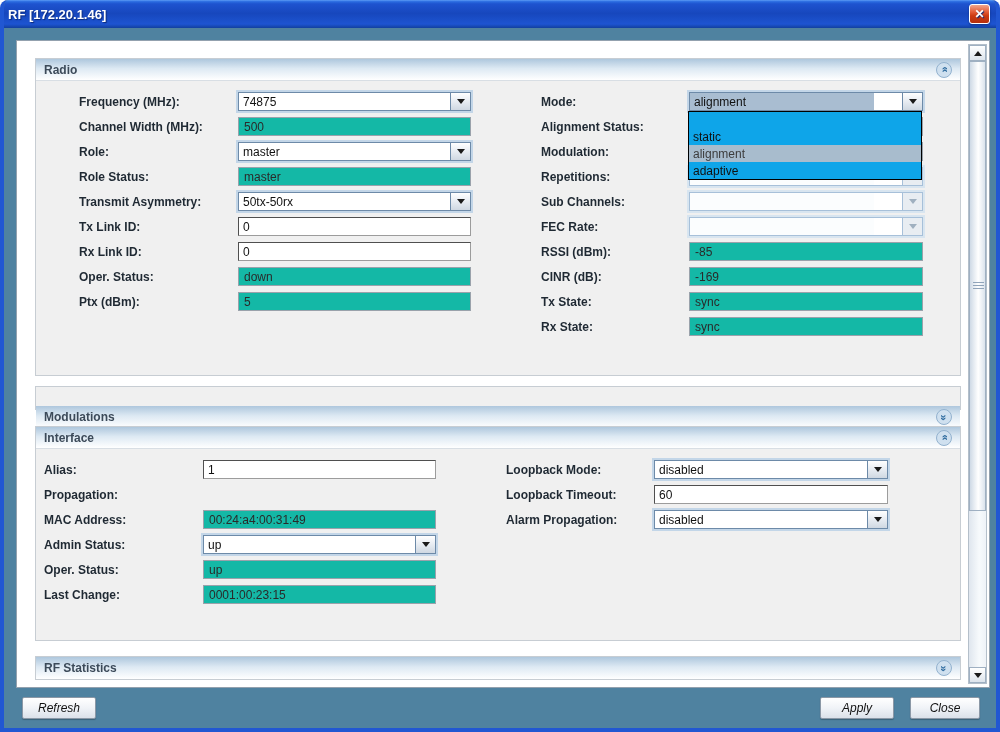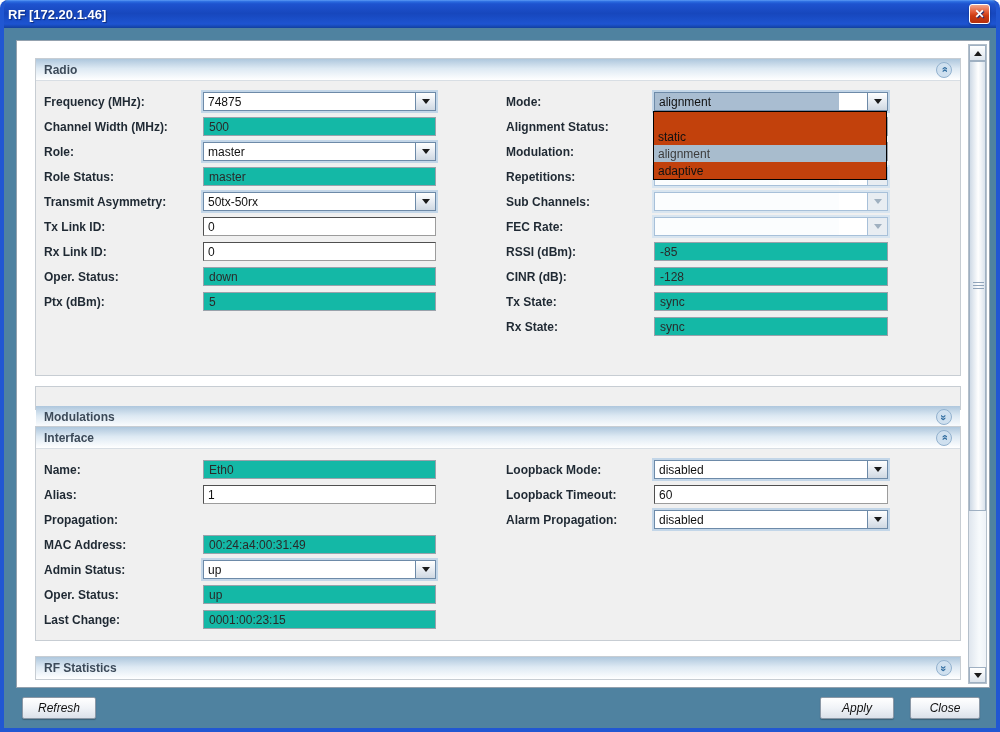--- a/index.html
+++ b/index.html
@@ -85,21 +85,21 @@
   }
   .tri { width:0; height:0; border-left:4px solid transparent; border-right:4px solid transparent; border-top:5px solid #1a1a1a; }
   .combo.open .val { background:#a9bdd1; }
   .combo.disabled { border-color:#a7c0d9; box-shadow:0 0 0 2px #d8e5f0; cursor:default; }
   .combo.disabled .val { background:#fbfdfe; }
   .combo.disabled .arrow-btn { background:#e8edf2; border-left-color:#a7c0d9; }
   .combo.disabled .tri { border-top-color:#9fb0c0; }
   
   #mode-popup {
     position:absolute; left:617px; top:30px; width:234px; z-index:5;
-    background:#c2410c; border:1px solid #000;
+    background:#0ea5e9; border:1px solid #000;
   }
   #mode-popup .opt { height:17px; display:flex; align-items:center; padding:0 4px; font-size:12px; color:#111; cursor:pointer; }
   #mode-popup .opt.empty { height:16px; }
   #mode-popup .opt.sel { background:#a8bccd; color:#3c3c3c; }
   
   #vscroll {
     position:absolute; right:2px; top:3px; width:19px; height:640px;
     background:linear-gradient(90deg,#dfe6ee 0%,#f7fafc 60%,#eef2f7 100%);
     border:1px solid #b4bfca;
   }
@@ -144,21 +144,21 @@
 
   <div id="panel">
 
     <div class="group" style="top:17px;height:318px;">
       <div class="group-header">
         <span>Radio</span>
         <div class="chev chev-up">
             <span>»</span>
           </div>
       </div>
-      <div class="group-body" style="height:250px;">
+      <div class="group-body" style="height:250px;margin-left:35px;">
 
         <div class="col col-l">
           <div class="row">
             <span class="lbl">Frequency (MHz):</span>
             <div class="fld combo">
               <div class="val">74875</div>
               <div class="arrow-btn">
                   <div class="tri"></div>
                 </div>
             </div>
@@ -251,21 +251,21 @@
                   <div class="tri"></div>
                 </div>
             </div>
           </div>
           <div class="row">
             <span class="lbl">RSSI (dBm):</span>
             <div class="fld ro">-85</div>
           </div>
           <div class="row">
             <span class="lbl">CINR (dB):</span>
-            <div class="fld ro">-128</div>
+            <div class="fld ro">-169</div>
           </div>
           <div class="row">
             <span class="lbl">Tx State:</span>
             <div class="fld ro">sync</div>
           </div>
           <div class="row">
             <span class="lbl">Rx State:</span>
             <div class="fld ro">sync</div>
           </div>
         </div>
@@ -292,24 +292,20 @@
     <div class="group" style="top:385px;height:215px;">
       <div class="group-header">
         <span>Interface</span>
         <div class="chev chev-up">
             <span>»</span>
           </div>
       </div>
       <div class="group-body" style="height:191px;">
 
         <div class="col col-l">
-          <div class="row">
-            <span class="lbl">Name:</span>
-            <div class="fld ro">Eth0</div>
-          </div>
           <div class="row">
             <span class="lbl">Alias:</span>
             <input class="fld txt" value="1" style="">
           </div>
           <div class="row">
             <span class="lbl">Propagation:</span>
           </div>
           <div class="row">
             <span class="lbl">MAC Address:</span>
             <div class="fld ro">00:24:a4:00:31:49</div>

